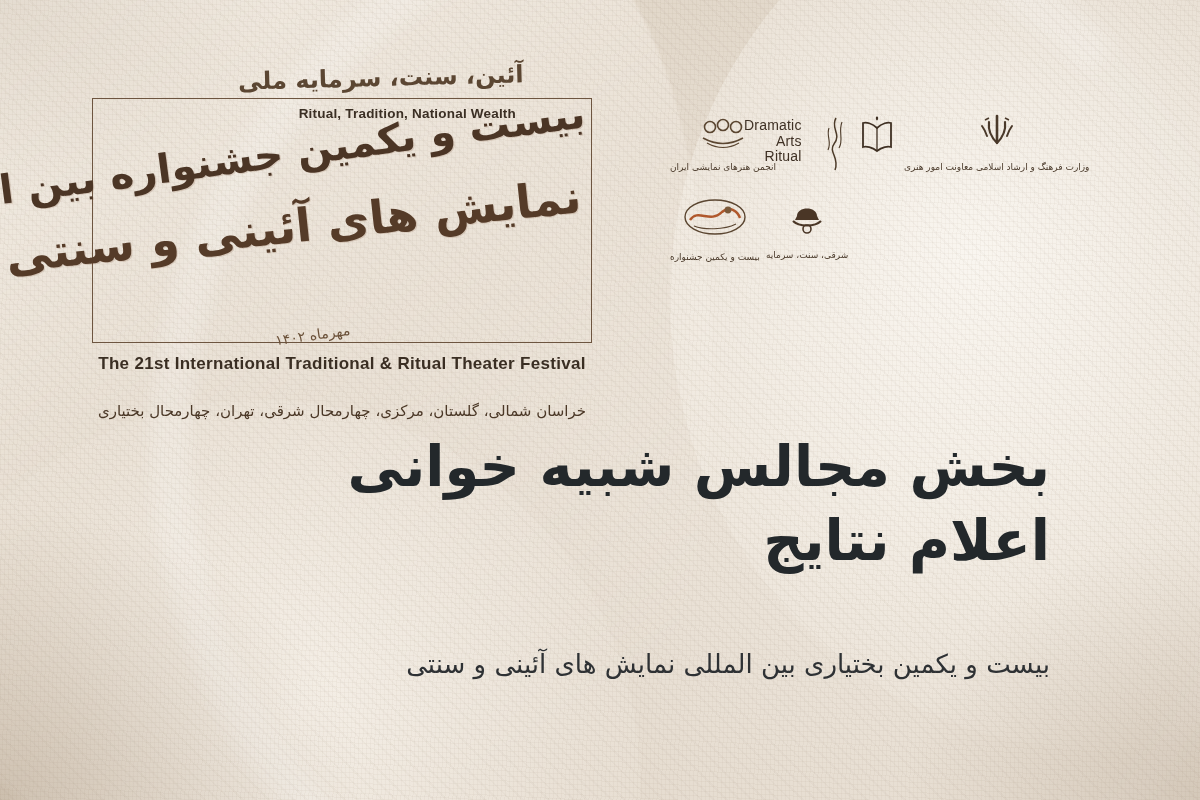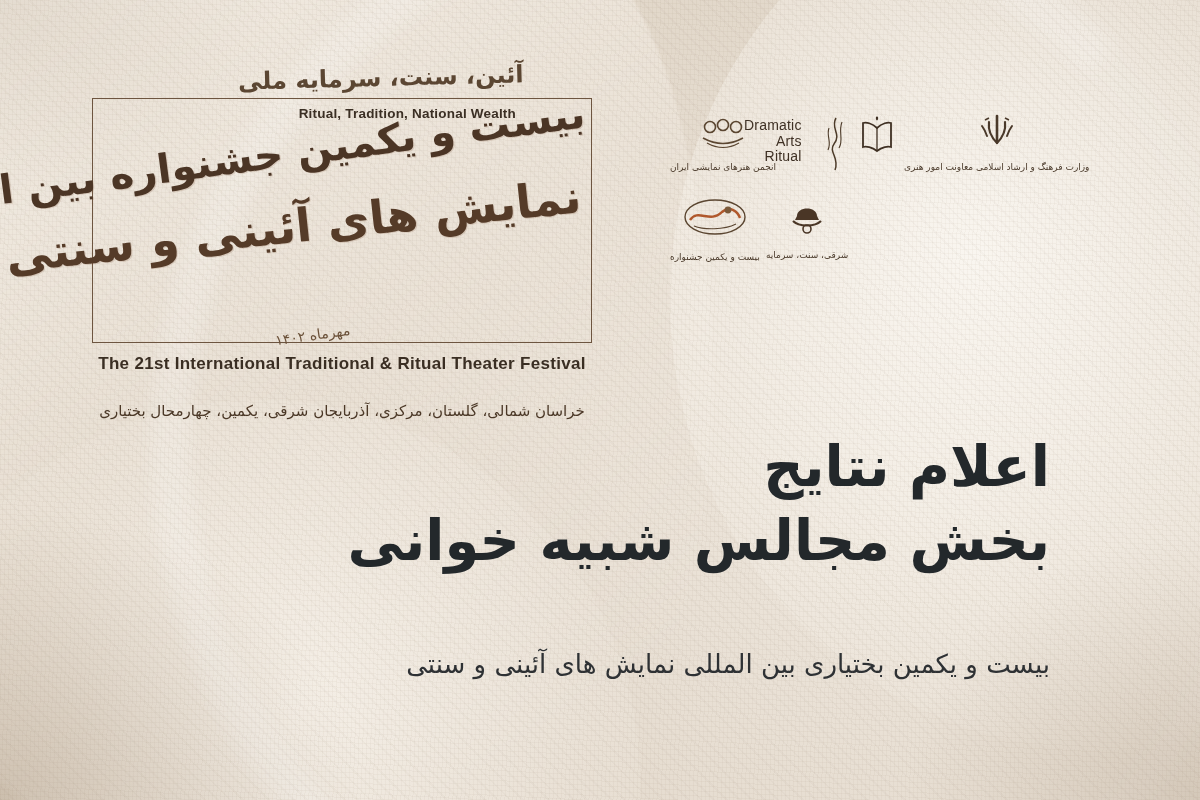--- a/index.html
+++ b/index.html
@@ -326,21 +326,21 @@
       <span class="edge-r"></span>
     </div>
 
     <div class="calligraphy">
       <div class="line1">بیست و یکمین جشنواره بین المللی</div>
       <div class="line2">نمایش های آئینی و سنتی</div>
       <div class="year-stamp">مهرماه ۱۴۰۲</div>
     </div>
 
     <div class="logo-title-en">The 21st International Traditional &amp; Ritual Theater Festival</div>
-    <div class="logo-cities">خراسان شمالی، گلستان، مرکزی، آذربایجان شرقی، یکمین، چهارمحال بختیاری</div>
+    <div class="logo-cities">خراسان شمالی، گلستان، مرکزی، چهارمحال شرقی، تهران، چهارمحال بختیاری</div>
   </div>
 
   <div class="sponsors">
 
     <div class="sponsor sp1">
       <span class="glyph">
         <svg width="46" height="34" viewBox="0 0 46 34" aria-hidden="true">
           <circle cx="10" cy="9" r="5.5" fill="none" stroke="#5b4631" stroke-width="1.6"></circle>
           <circle cx="23" cy="7" r="5.5" fill="none" stroke="#5b4631" stroke-width="1.6"></circle>
           <circle cx="36" cy="9" r="5.5" fill="none" stroke="#5b4631" stroke-width="1.6"></circle>
@@ -412,19 +412,19 @@
           <path d="M12 22 C12 12 32 12 32 22 L34 26 L10 26 Z" fill="#4a3626"></path>
           <path d="M8 27 C14 33 30 33 36 27" fill="none" stroke="#4a3626" stroke-width="2.2"></path>
           <circle cx="22" cy="35" r="4" fill="none" stroke="#4a3626" stroke-width="1.6"></circle>
         </svg>
       </span>
       <span class="seal-fa">شرقی، سنت، سرمایه</span>
     </div>
   </div>
 
   <div class="headline">
+    <div class="h-line">بخش مجالس شبیه خوانی</div>
     <div class="h-line">اعلام نتایج</div>
-    <div class="h-line">بخش مجالس شبیه خوانی</div>
   </div>
 
   <div class="subhead">بیست و یکمین بختیاری بین المللی نمایش های آئینی و سنتی</div>
 
 </div>
 
 </body></html>

